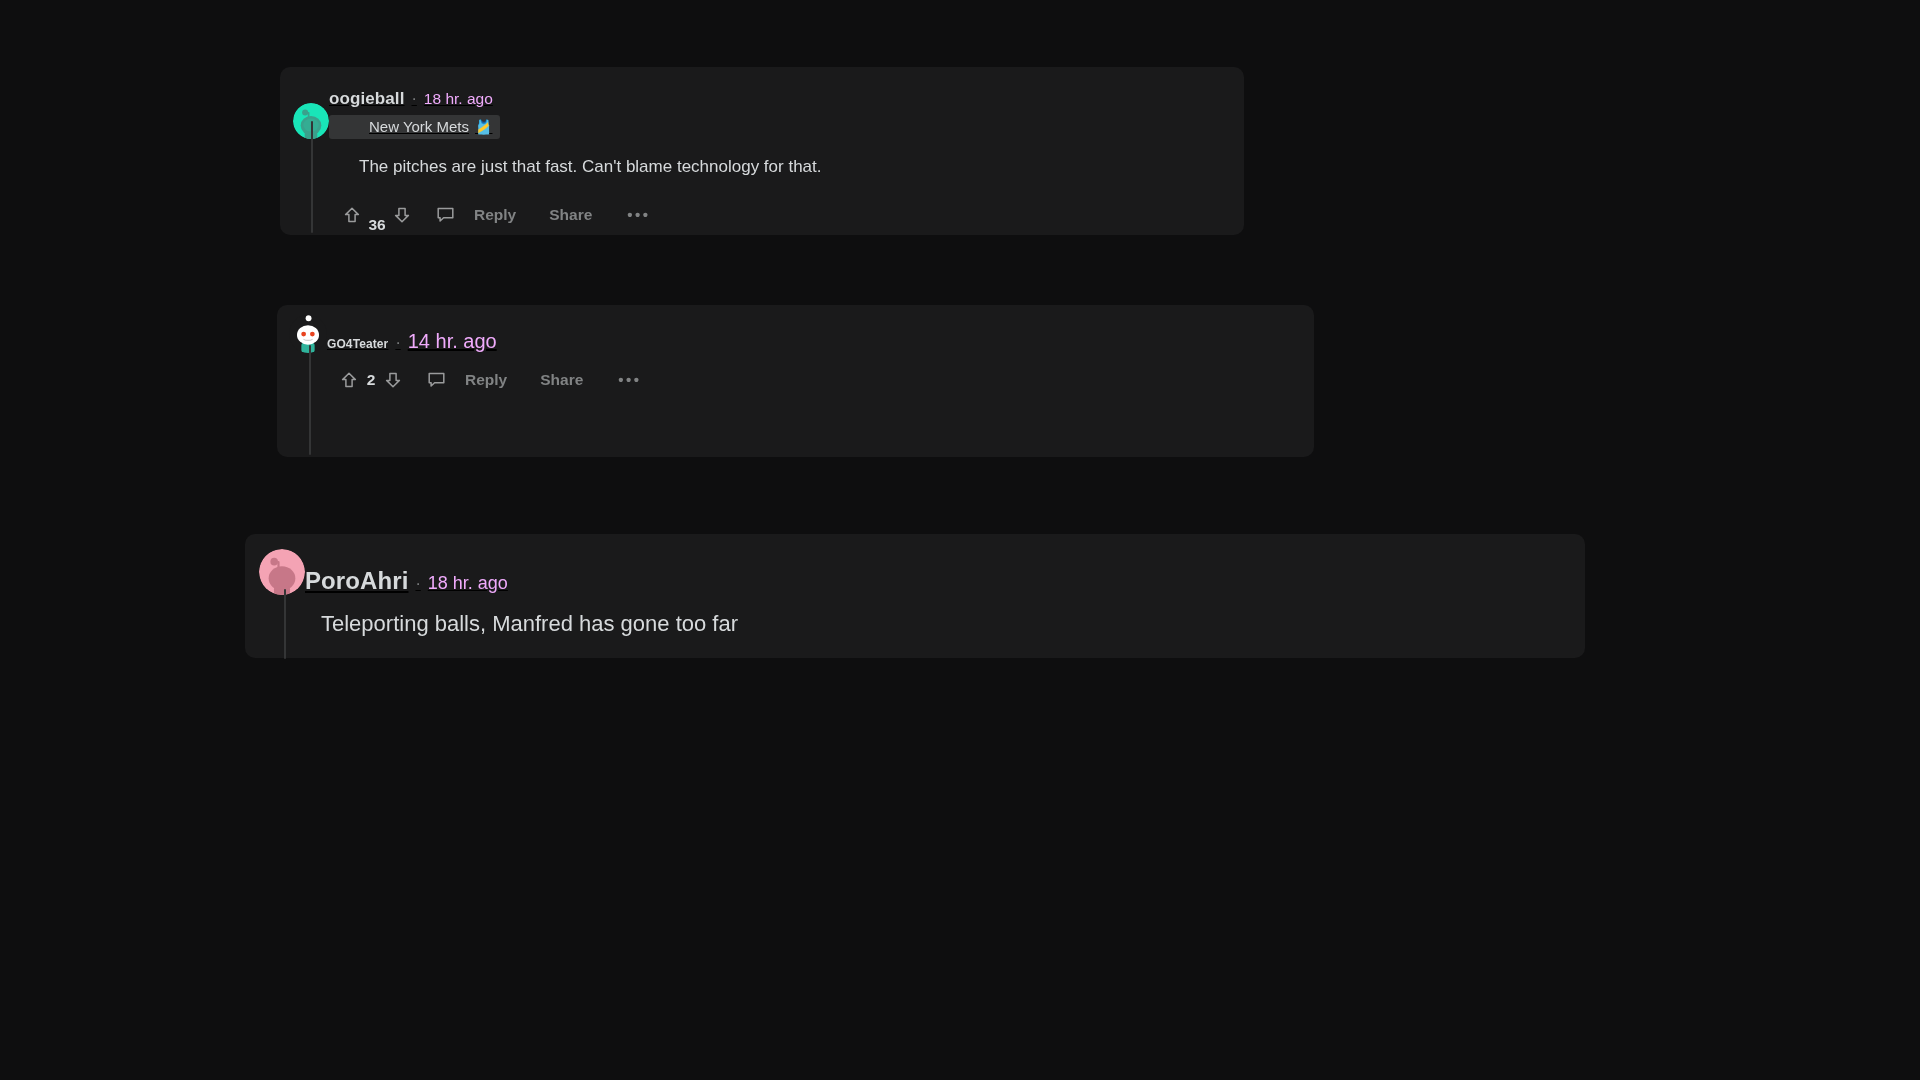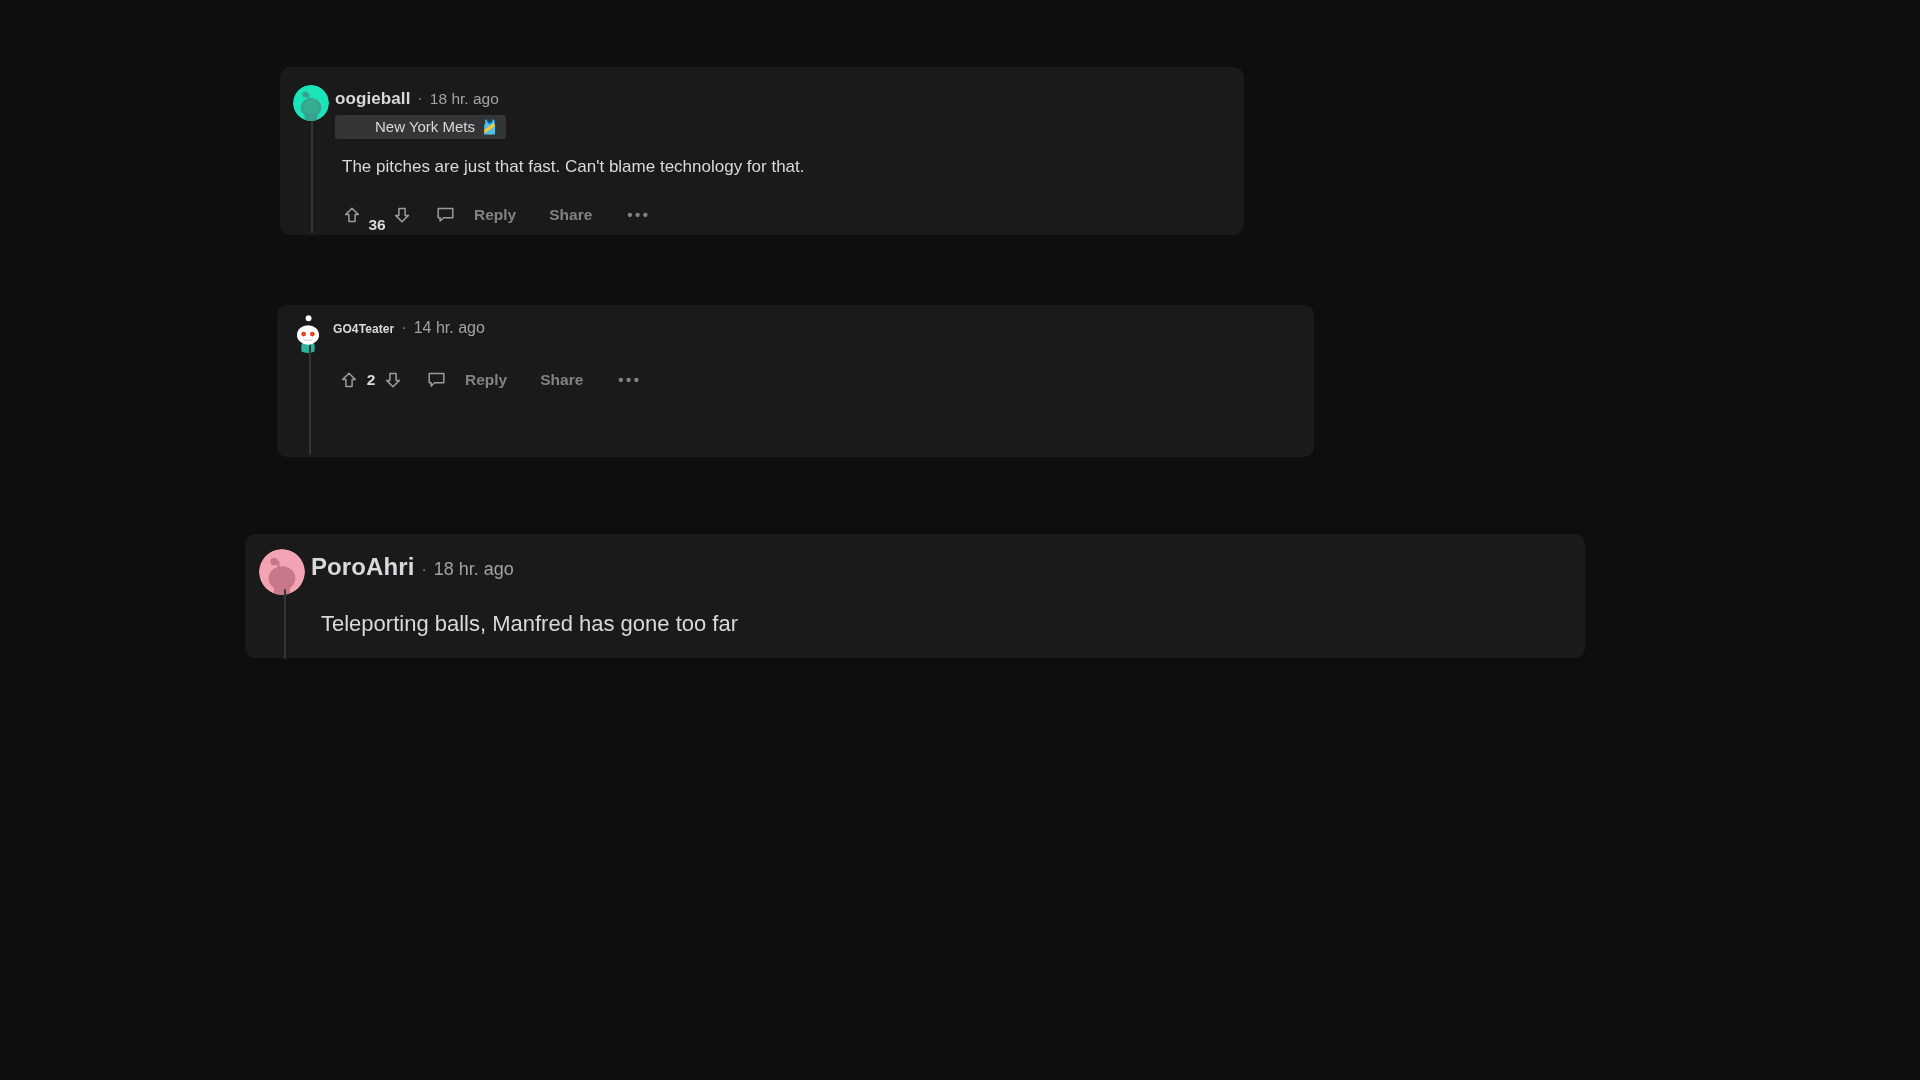--- a/index.html
+++ b/index.html
@@ -21,22 +21,23 @@
 
   
   .comment {
     position: absolute;
     background: #1a1a1b;
     border-radius: 10px;
   }
 
   .comment-head {
     display: flex;
-    align-items: flex-start;
-    gap: 6px;
+    align-items: flex-end;
+    gap: 0;
+    text-decoration: underline;
   }
 
   .avatar {
     flex: 0 0 auto;
     border-radius: 50%;
     overflow: hidden;
     position: relative;
   }
 
   .meta-col {
@@ -54,21 +55,21 @@
   }
 
   .username {
     color: #d7dadc;
     font-weight: bold;
     letter-spacing: .1px;
   }
 
   .dot-sep { color: #818384; }
 
-  .timestamp { color: #a3a3a3; }
+  .timestamp { color: #f0abfc; }
 
   .flair {
     display: inline-flex;
     align-items: center;
     gap: 6px;
     background: #343536;
     color: #d7dadc;
     border-radius: 3px;
     padding: 3px 8px 4px 8px;
     width: fit-content;
@@ -141,34 +142,34 @@
     height: 168px;
   }
   #c1 .comment-head { padding: 18px 0 0 13px; }
   #c1 .avatar { width: 36px; height: 36px; }
   #c1 .username { font-size: 17px; }
   #c1 .timestamp { font-size: 15.5px; }
   #c1 .flair { font-size: 15px; padding-left: 40px; }
   #c1 .flair-emoji { font-size: 14px; }
   #c1 .body-wrap { margin-left: 31px; }
   #c1 .threadline { left: 0; top: -18px; height: 112px; }
-  #c1 .comment-body { font-size: 17px; padding: 16px 0 0 31px; }
+  #c1 .comment-body { font-size: 17px; padding: 16px 0 0 48px; }
   #c1 .actions { gap: 9px; padding: 17px 0 0 31px; }
 
   
   #c2 {
     left: 277px;
     top: 305px;
     width: 1037px;
     height: 152px;
   }
   #c2 .comment-head { padding: 10px 0 0 12px; }
   #c2 .avatar { width: 38px; height: 38px; border-radius: 50%; }
   #c2 .username { font-size: 12px; }
-  #c2 .timestamp { font-size: 16px; }
+  #c2 .timestamp { font-size: 20px; }
   #c2 .body-wrap { margin-left: 32px; }
   #c2 .threadline { left: 0; top: -8px; height: 110px; }
   #c2 .comment-body { font-size: 17.5px; padding: 12px 0 0 30px; }
   #c2 .actions { gap: 9px; padding: 16px 0 0 30px; }
 
   
   #c3 {
     left: 245px;
     top: 534px;
     width: 1340px;

